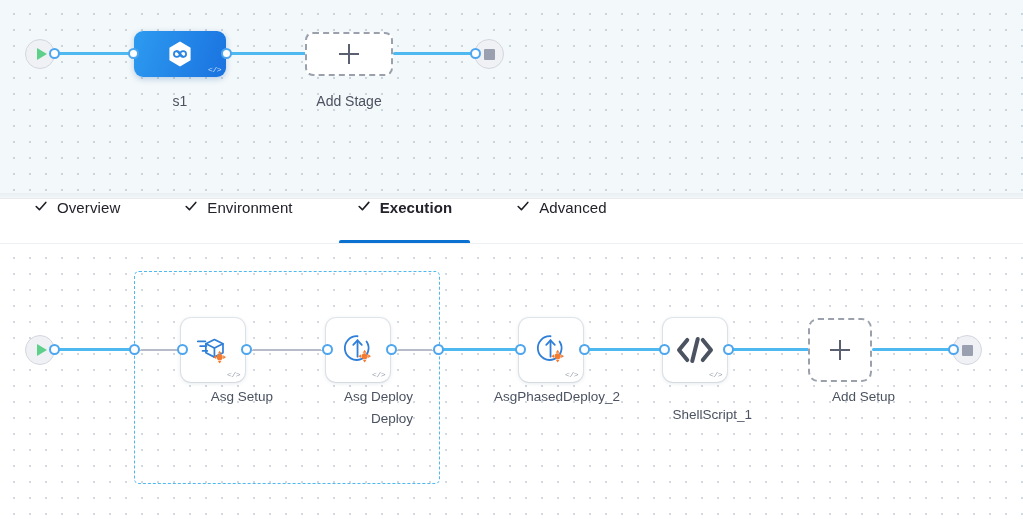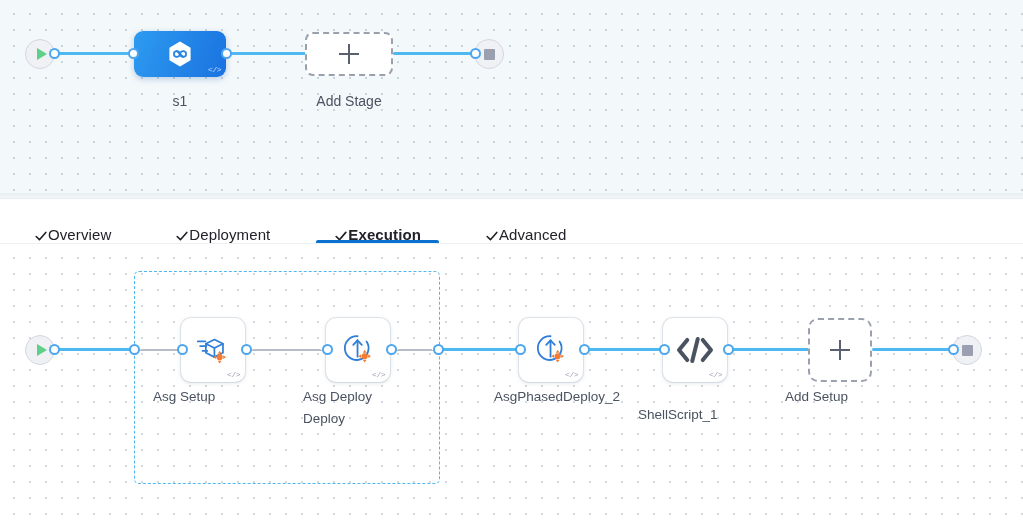--- a/index.html
+++ b/index.html
@@ -35,21 +35,21 @@
   #tab-bar {
     position: relative;
     width: 1023px; height: 45px;
     background: #ffffff;
     display: flex; align-items: stretch;
     padding-left: 16px;
     border-bottom: 1px solid #eef1f4;
   }
   .tab {
     position: relative;
-    display: flex; align-items: flex-end; 
+    display: flex; align-items: flex-start; gap: 9px;
     padding: 0 18px;
     margin-right: 28px;
     cursor: pointer;
     white-space: nowrap;
   }
   .tab .tab-label {
     font-size: 15px;
     color: #22222a;
     letter-spacing: .1px;
   }
@@ -109,21 +109,21 @@
     cursor: pointer; z-index: 4;
   }
   .code-badge {
     position: absolute; right: 5px; bottom: 3px;
     font-size: 8px; color: #9aa1ad;
     font-family: "Liberation Mono", monospace;
     letter-spacing: -0.5px;
   }
   .node-label {
     position: absolute;
-    text-align: left;
+    text-align: right;
     font-size: 13.5px;
     color: #4b5260;
     line-height: 22px;
     z-index: 3;
   }
 
   .add-node {
     position: absolute;
     width: 64px; height: 64px;
     border: 2px dashed #9aa1ad; border-radius: 10px;
@@ -224,21 +224,21 @@
       <path d="M2.5 8.6 L6.2 12.2 L13.5 3.9" fill="none" stroke="#1d1d24" stroke-width="1.8" stroke-linecap="round" stroke-linejoin="round"></path>
     </svg>
     <span class="tab-label">Overview</span>
   </div>
 
 
   <div class="tab">
     <svg class="check" viewBox="0 0 16 16">
       <path d="M2.5 8.6 L6.2 12.2 L13.5 3.9" fill="none" stroke="#1d1d24" stroke-width="1.8" stroke-linecap="round" stroke-linejoin="round"></path>
     </svg>
-    <span class="tab-label">Deployment</span>
+    <span class="tab-label">Environment</span>
   </div>
 
   <div class="tab active">
     <svg class="check" viewBox="0 0 16 16">
       <path d="M2.5 8.6 L6.2 12.2 L13.5 3.9" fill="none" stroke="#1d1d24" stroke-width="1.9" stroke-linecap="round" stroke-linejoin="round"></path>
     </svg>
     <span class="tab-label">Execution</span>
   </div>
 
   <div class="tab">

